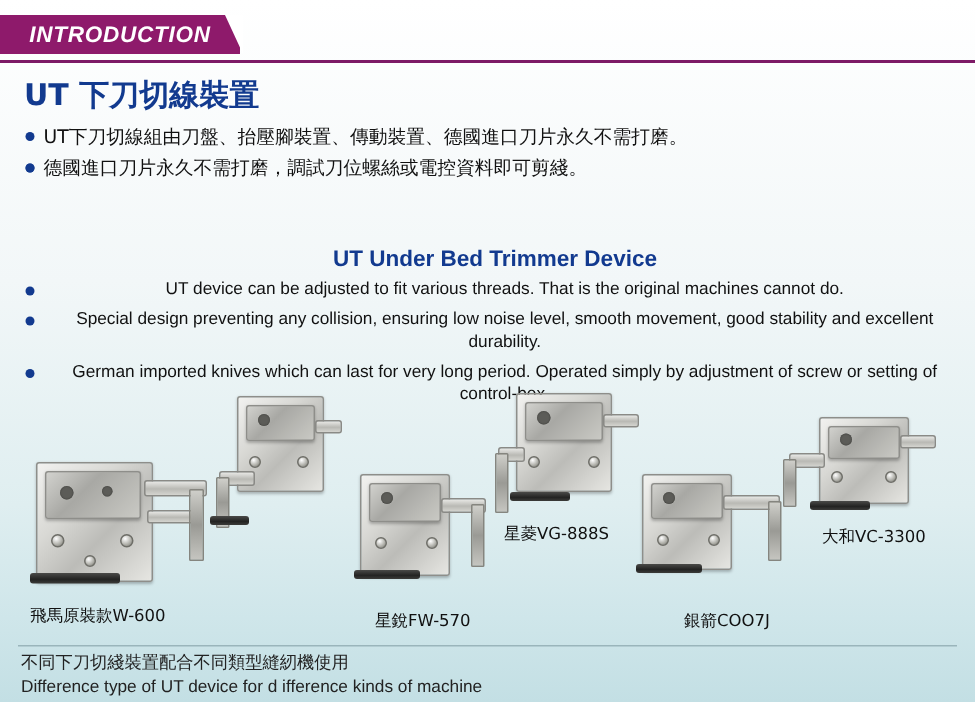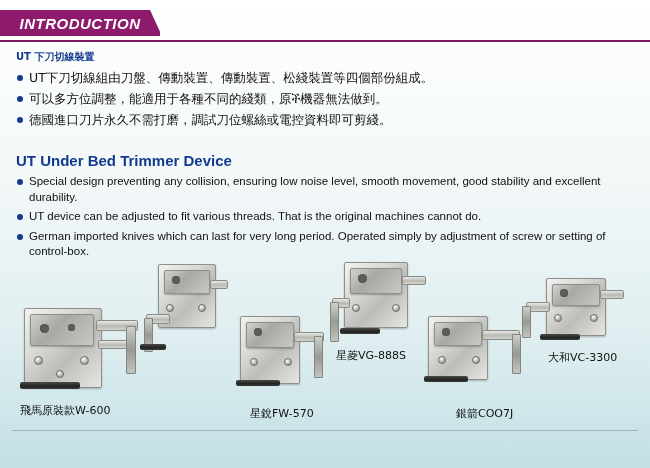--- a/index.html
+++ b/index.html
@@ -59,21 +59,21 @@
     background: #7d1a66;
   }
   
   .sect {
     position: absolute;
     left: 16px;
     width: 628px;
   }
   h2.title-cn {
     margin: 0 0 6px 0;
-    font-size: 10px;
+    font-size: 20px;
     font-weight: bold;
     color: #123a8f;
     font-family: "DejaVu Sans", "Liberation Sans", sans-serif;
   }
   h2.title-en {
     margin: 0 0 5px 0;
     font-size: 15px;
     font-weight: bold;
     color: #123a8f;
     font-family: "Liberation Sans", sans-serif;
@@ -199,31 +199,31 @@
 
   <div id="banner">
     <span class="label">INTRODUCTION</span>
   </div>
   <div id="banner-corner"></div>
   <div id="banner-rule"></div>
 
   <div class="sect" style="top:50px;">
     <h2 class="title-cn">UT 下刀切線裝置</h2>
     <ul class="bullets cn">
-      <li><span class="dot"></span><span>UT下刀切線組由刀盤、傳動裝置、傳動裝置、松綫裝置等四個部份組成。</span></li>
-      <li><span class="dot"></span><span>可以多方位調整，能適用于各種不同的綫類，原ች機器無法做到。</span></li>
+      <li><span class="dot"></span><span>UT下刀切線組由刀盤、抬壓腳裝置、傳動裝置、德國進口刀片永久不需打磨。</span></li>
+      <li><span class="dot"></span></li>
       <li><span class="dot"></span><span>德國進口刀片永久不需打磨，調試刀位螺絲或電控資料即可剪綫。</span></li>
     </ul>
   </div>
 
-  <div class="sect" style="top:152px;">
+  <div class="sect" style="top:164px;text-align:center;">
     <h2 class="title-en">UT Under Bed Trimmer Device</h2>
     <ul class="bullets en">
+      <li><span class="dot"></span><span>UT device can be adjusted to fit various threads. That is the original  machines cannot do.</span></li>
       <li><span class="dot"></span><span>Special design preventing any collision, ensuring low noise level, smooth  movement, good stability and excellent durability.</span></li>
-      <li><span class="dot"></span><span>UT device can be adjusted to fit various threads. That is the original  machines cannot do.</span></li>
       <li><span class="dot"></span><span>German imported knives which can last for very long period.   Operated simply by adjustment of screw or setting of control-box.</span></li>
     </ul>
   </div>
 
   <div id="photos">
 
     <div class="unit" style="left:18px; top:48px; width:130px; height:100px;">
       <div class="plate" style="left:6px; top:10px; width:76px; height:78px;"></div>
       <div class="plate dark" style="left:12px; top:16px; width:62px; height:30px;"></div>
       <div class="hole" style="left:22px; top:26px; width:9px; height:9px;"></div>
@@ -296,14 +296,18 @@
       <div class="arm" style="left:6px; top:28px; width:22px; height:8px;"></div>
       <div class="rod" style="left:2px; top:32px; width:7px; height:30px;"></div>
       <div class="arm" style="left:80px; top:16px; width:22px; height:7px;"></div>
       <div class="black-part" style="left:20px; top:60px; width:40px; height:6px;"></div>
     </div>
     <div class="cap" style="left:548px; top:100px;">大和VC-3300</div>
 
   </div>
 
   <div id="footer-rule"></div>
+  <div id="footer">
+    <div class="fcn">不同下刀切綫裝置配合不同類型縫紉機使用</div>
+    <div class="fen">Difference type of UT device for d ifference kinds of machine</div>
+  </div>
 
 </div>
 
 </body></html>

